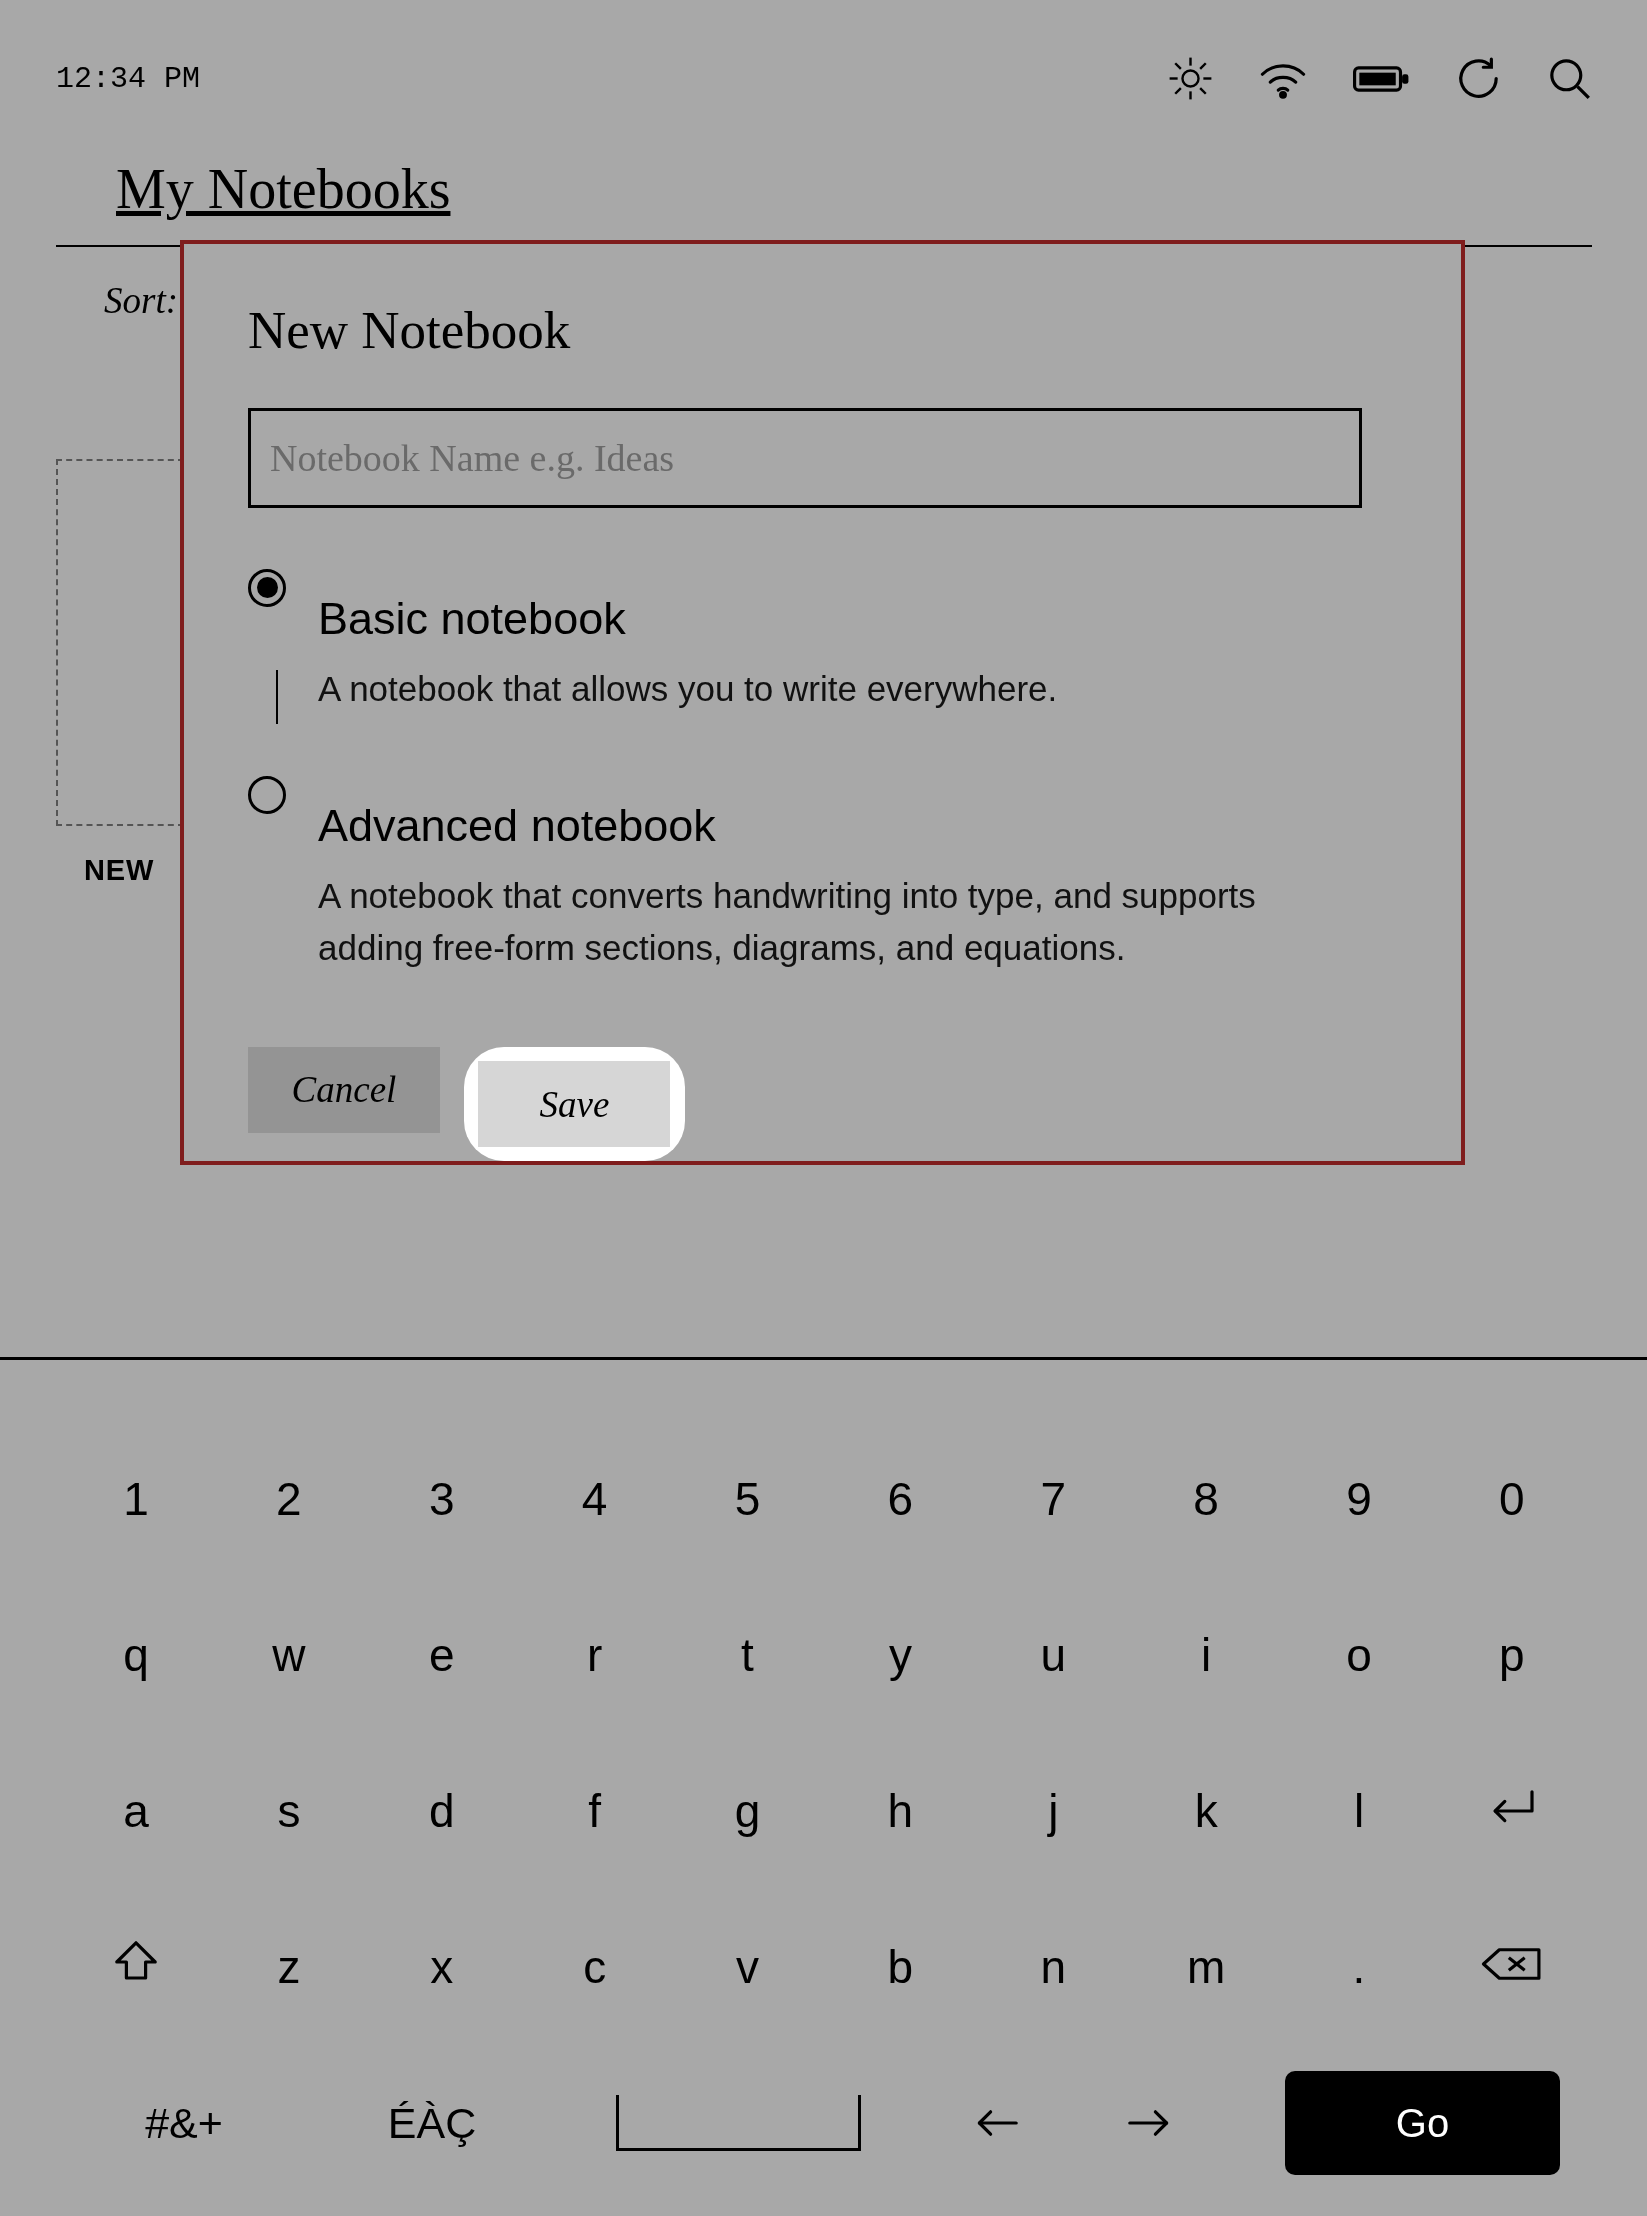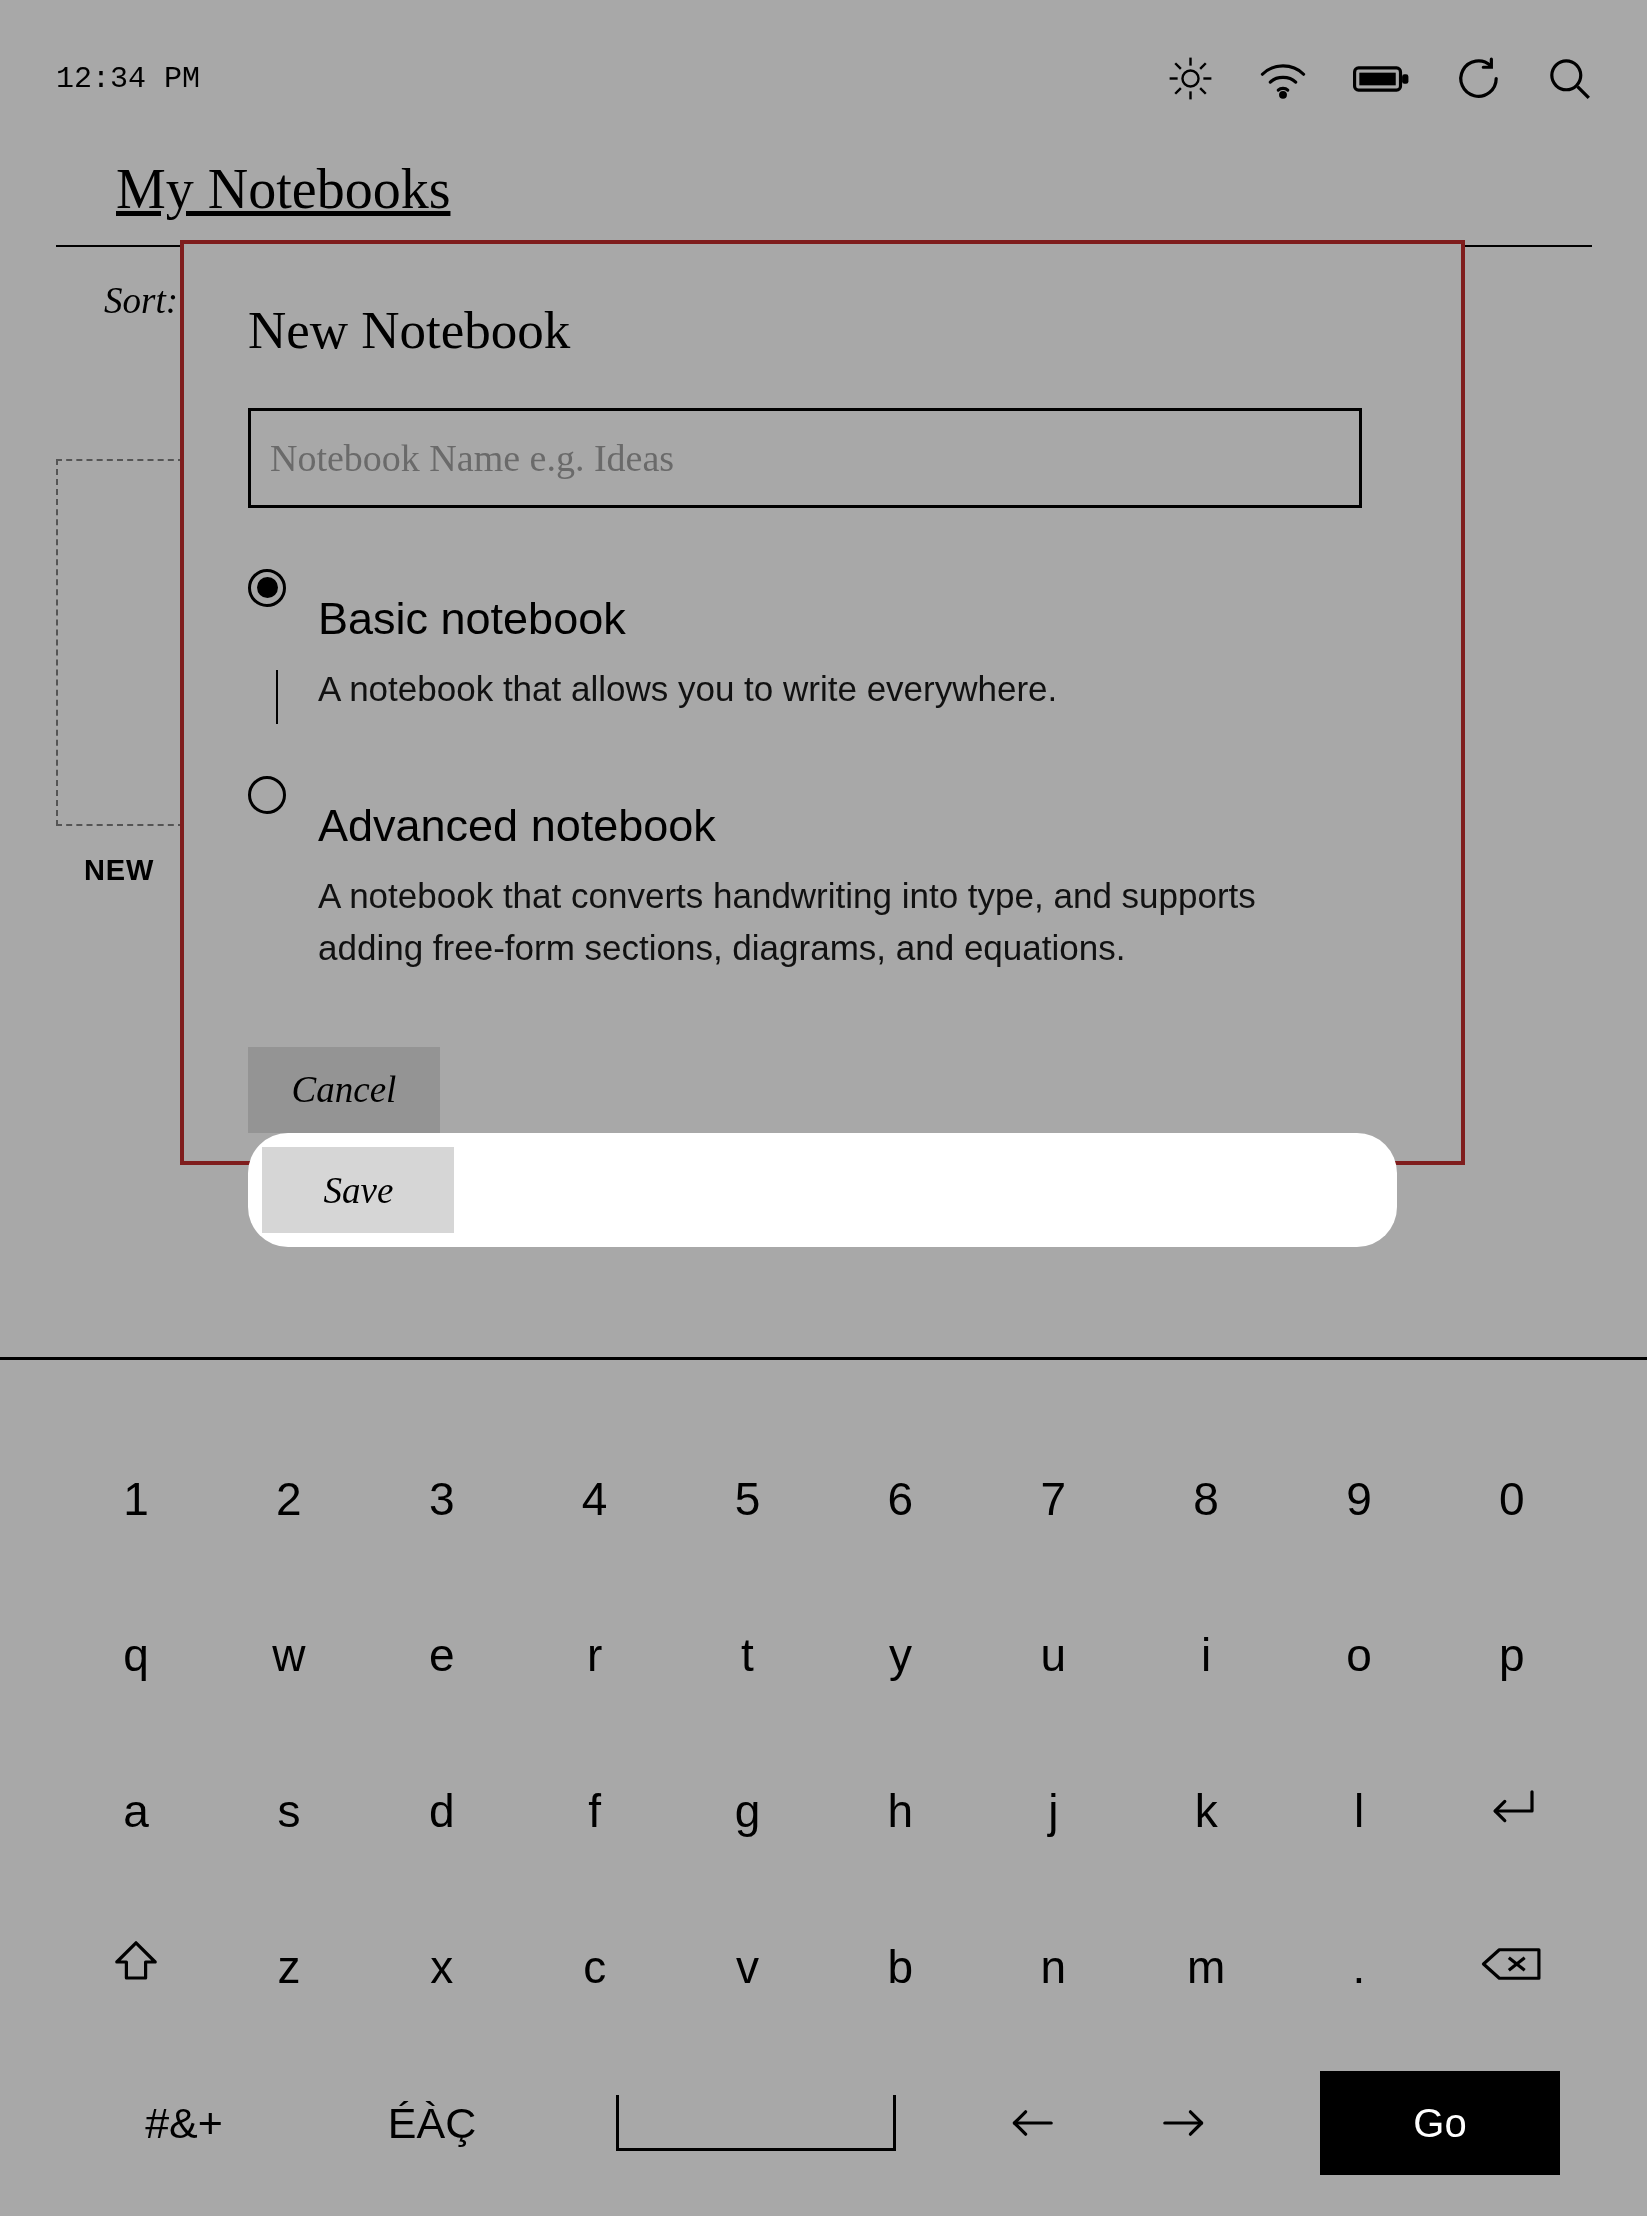--- a/index.html
+++ b/index.html
@@ -143,22 +143,22 @@
   .option-desc {
     font-size: 35px;
     font-family: -apple-system, Helvetica, Arial, sans-serif;
     color: #111;
     line-height: 1.5;
     max-width: 1022px;
   }
 
   .dialog-buttons {
     display: flex;
+    gap: 24px;
     margin-top: 72px;
-    flex-direction: column;
   }
   .btn {
     width: 192px;
     height: 86px;
     display: flex;
     align-items: center;
     justify-content: center;
     font-size: 37px;
     font-style: italic;
     font-family: Georgia, serif;
@@ -211,29 +211,30 @@
   .key-wide { width: 192px; font-size: 43px; }
   .spacebar {
     flex: 1;
     height: 56px;
     border: 3.2px solid #000;
     border-top: none;
     margin: 0 32px;
   }
   .arrow-key { width: 96px; }
   .go-key {
-    width: 240px;
+    width: 275px;
     height: 104px;
     background: #000;
     color: #fff;
     display: flex;
     align-items: center;
     justify-content: center;
     font-size: 40px;
     margin-left: 32px;
+    border-radius: 10px;
   }
 
   svg { overflow: visible; }
 </style>
 </head>
 <body>
 
 <div class="status-bar">
   <div class="status-time">12:34 PM</div>
   <div class="status-icons">

